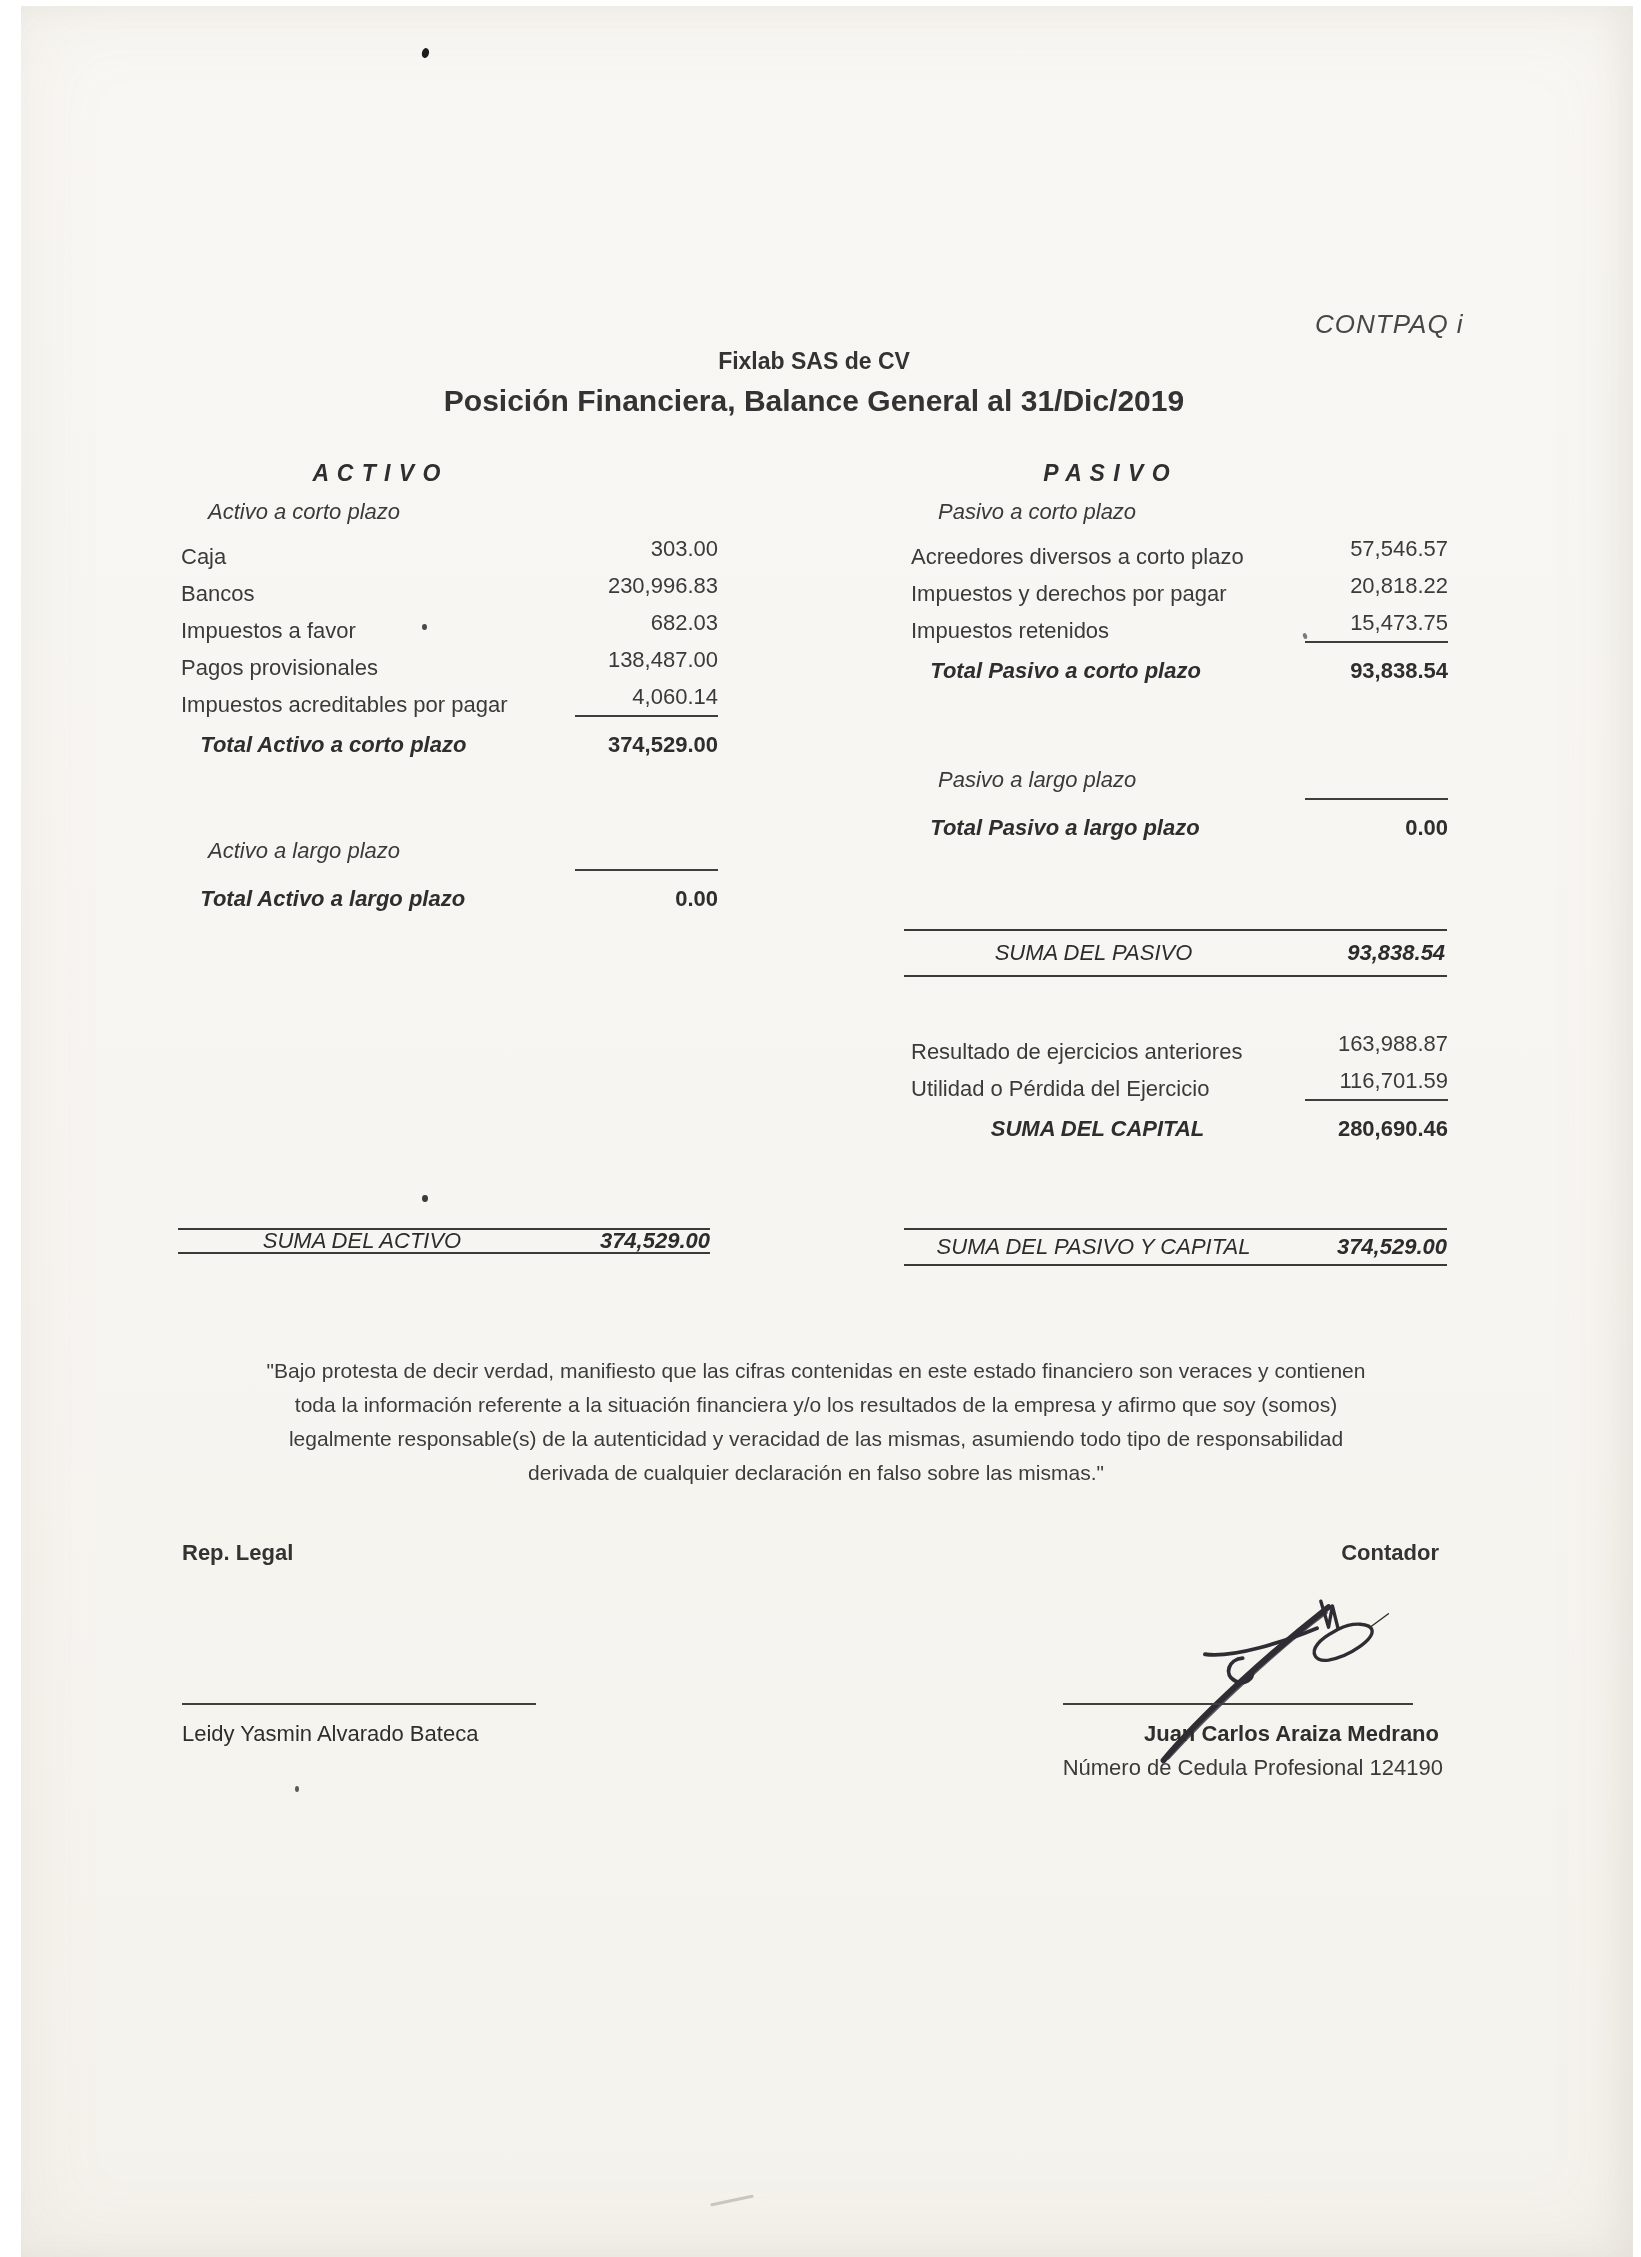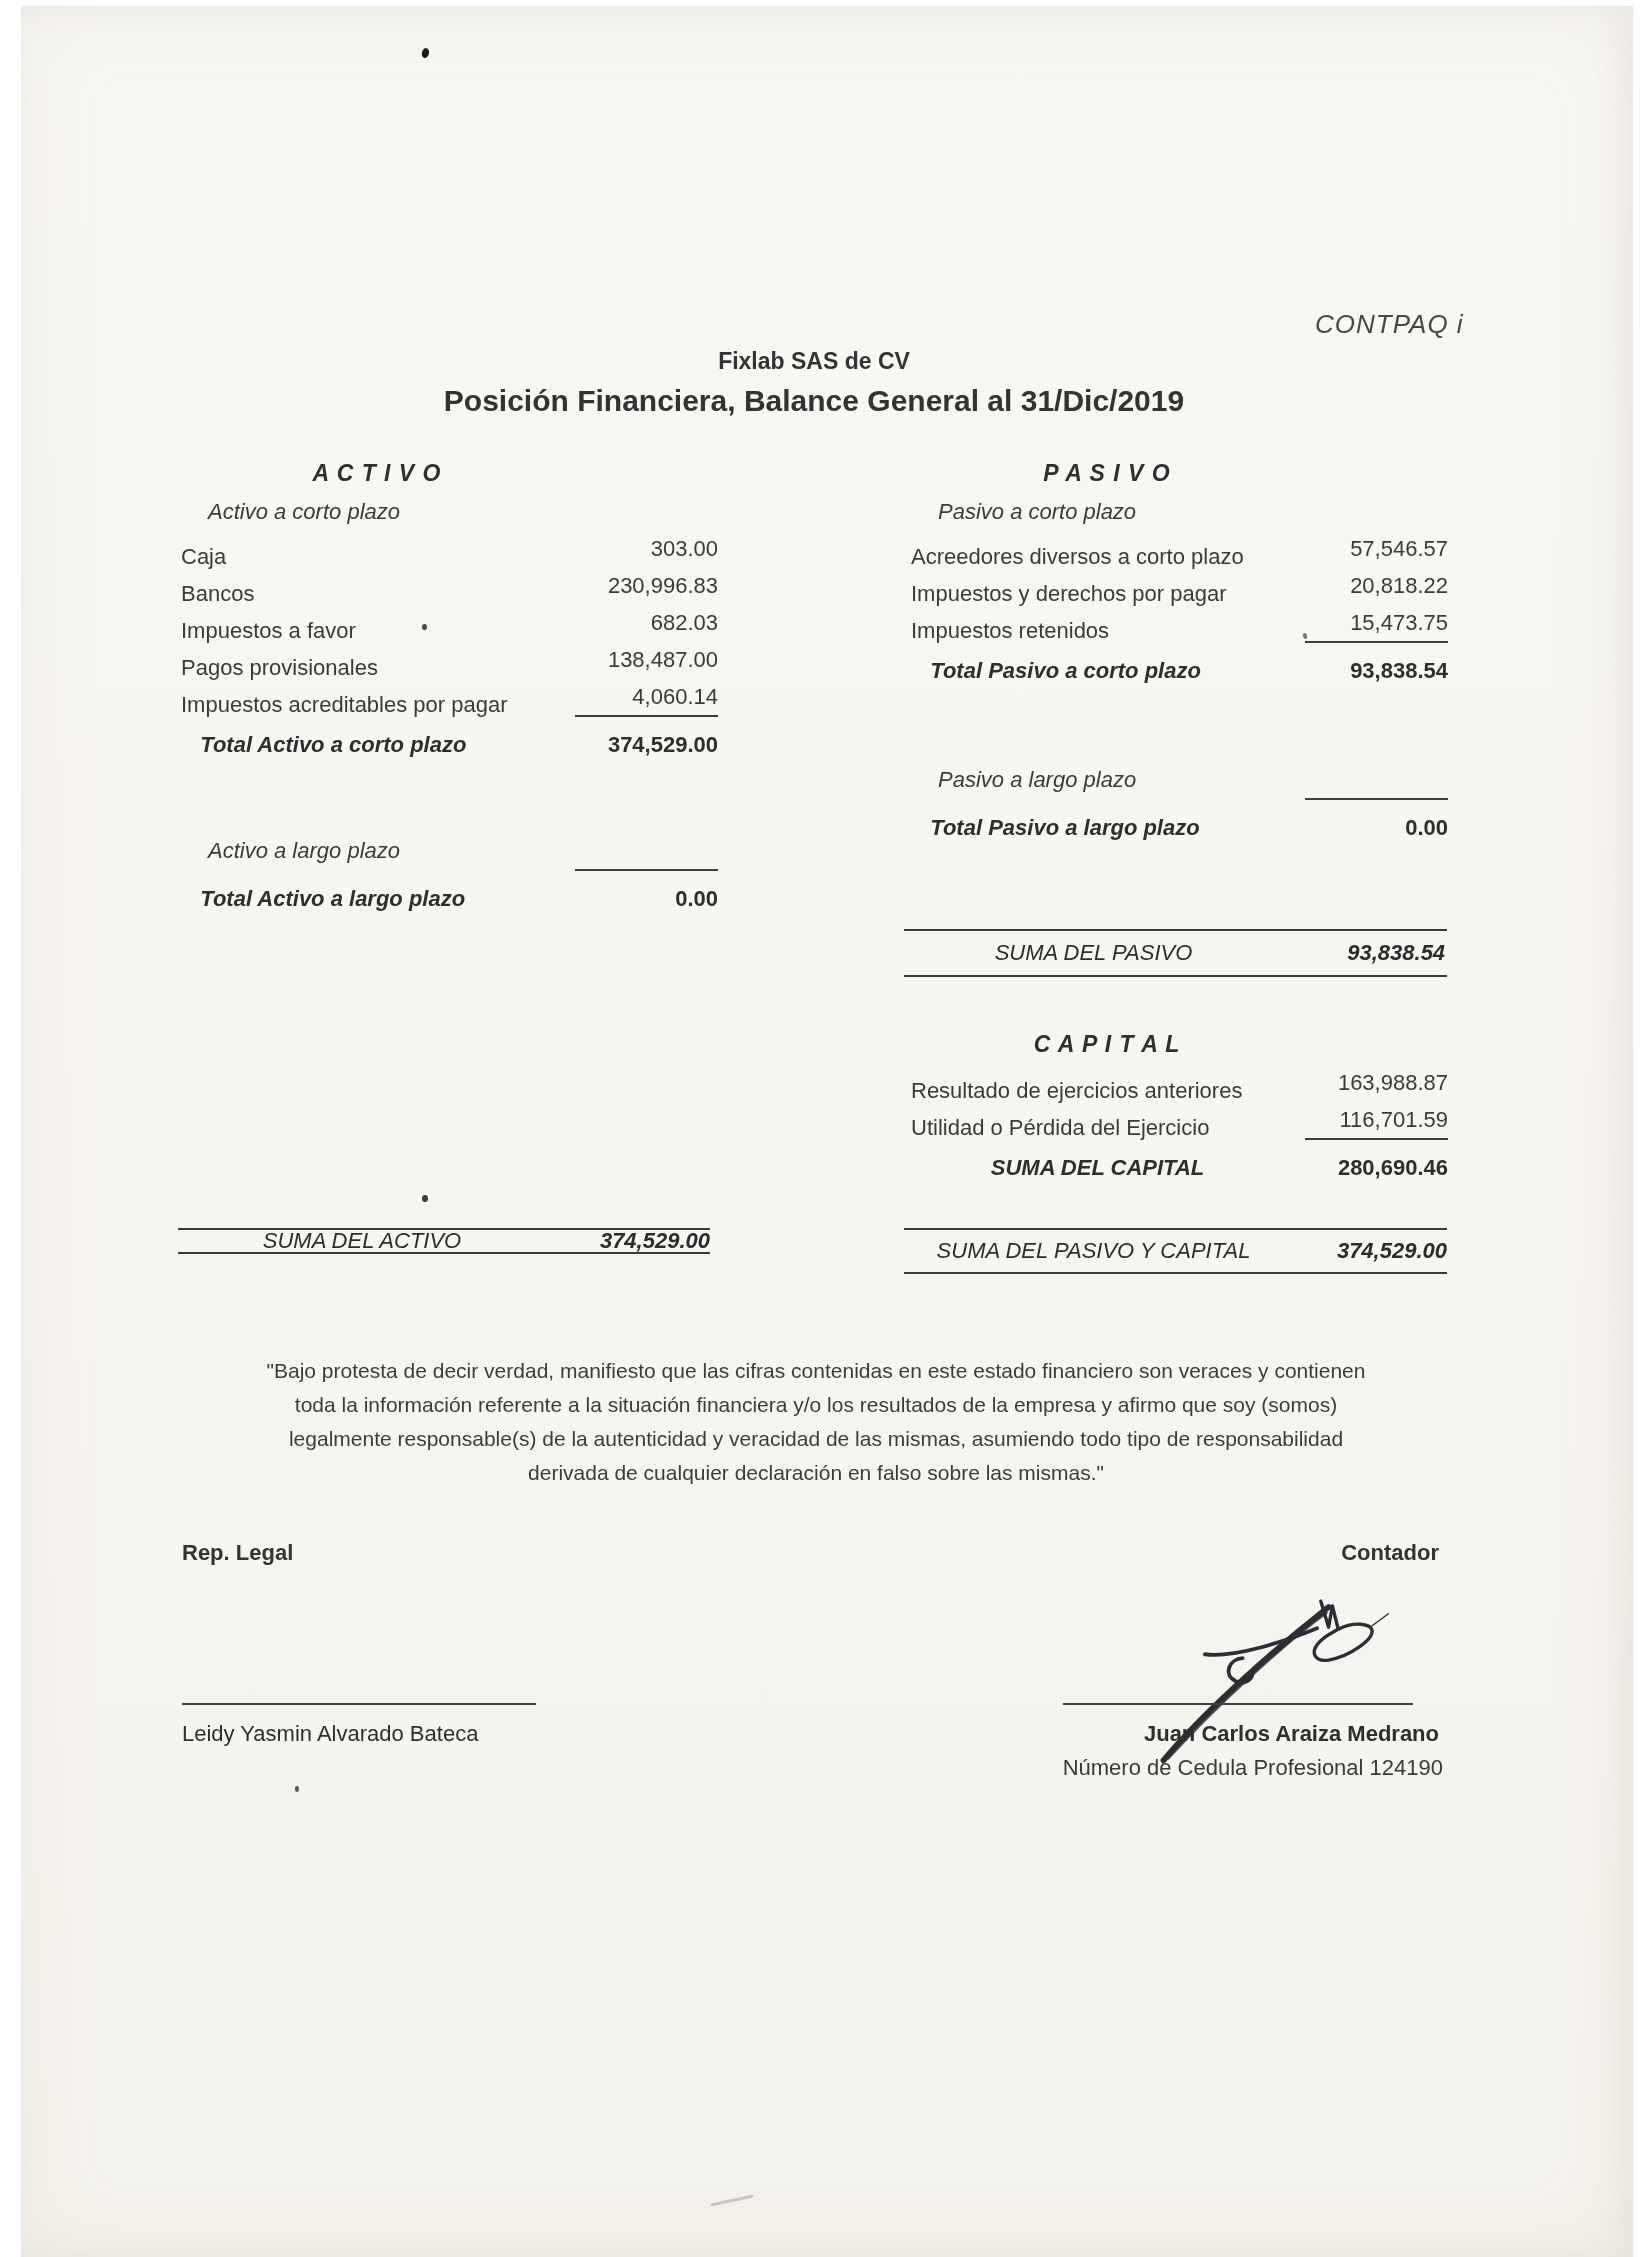--- a/index.html
+++ b/index.html
@@ -42,21 +42,21 @@
   .total-row .lbl { flex:1; padding-left:19.3px; font-weight:bold; font-style:italic; color:#2e2e2e; }
   .total-row .amt { width:164px; text-align:right; font-weight:bold; color:#2e2e2e; }
 
   
   .sum-box { position:absolute; border-top:2.9px solid #3a3a3a; border-bottom:2.9px solid #3a3a3a;
     display:flex; align-items:center; }
   .sum-box .lbl { flex:1; text-align:center; font-size:22px; font-weight:normal; font-style:italic; color:#2c2c2c; }
   .sum-box .amt { width:164px; text-align:right; font-size:22px; font-weight:bold; font-style:italic; color:#2c2c2c; }
   .sum-pasivo { left:904px; top:929px; width:543px; height:48px; padding:0 1.9px; }
   .sum-activo-box { left:178px; top:1228px; width:532px; height:26px;justify-content:center; }
-  .sum-grand-box { left:904px; top:1228px; width:543px; height:46px; }
+  .sum-grand-box { left:904px; top:1228px; width:543px; height:38px; }
 
   
   .declaration { left:174px; top:1354px; width:1284px; text-align:center;
     font-size:21px; color:#3c3c3c; white-space:normal; }
   .declaration .dline { line-height:34px; white-space:nowrap; }
 
   
   .role-left { left:182px; top:1540px; font-size:22px; font-weight:bold; color:#333; }
   .role-right { left:1159px; top:1540px; width:280px; text-align:right; font-size:22px; font-weight:bold; color:#333; }
   .sig-line { position:absolute; top:1703px; border-top:2.9px solid #3f3f3f; }
@@ -175,21 +175,20 @@
     <span class="amt">0.00</span>
   </div>
 </div>
 
 <div class="sum-box sum-pasivo">
   <span class="lbl">SUMA DEL PASIVO</span>
   <span class="amt">93,838.54</span>
 </div>
 
 <div class="blk-capital">
-  <div class="sec-header">C A P I T A L</div>
   <div>
 
       <div class="row">
         <span class="lbl">Resultado de ejercicios anteriores</span>
         <span class="amt">163,988.87</span>
       </div>
 
       <div class="row">
         <span class="lbl">Utilidad o Pérdida del Ejercicio</span>
         <span class="amt">116,701.59</span>

